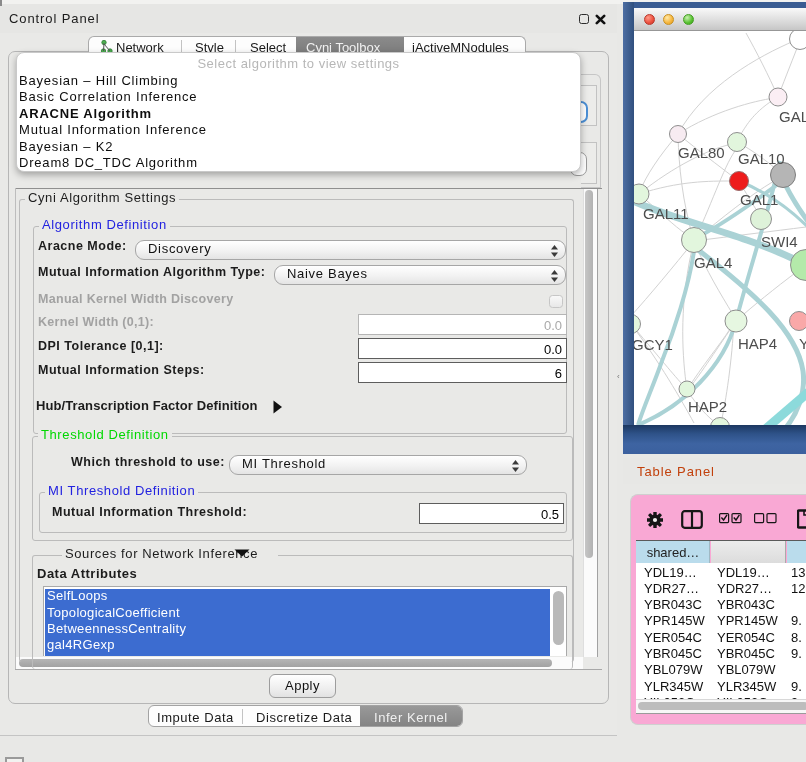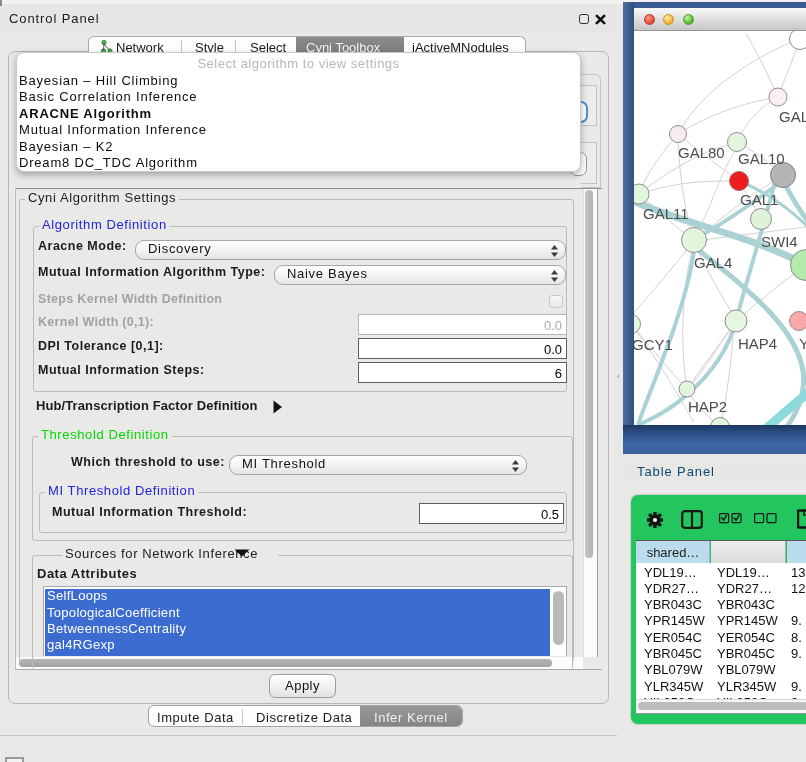--- a/index.html
+++ b/index.html
@@ -102,23 +102,23 @@
   #netbot { position:absolute; left:623px; top:425px; width:183px; height:29px;
             background:linear-gradient(#1c3760 0%, #2e5288 30%, #3e64a2 65%, #3b609e 100%); }
   #net-title { position:absolute; left:11px; top:6px; width:172px; height:23px;
                background:linear-gradient(#f9f9f9,#d6d6d6 70%, #c6c6c6);
                border-bottom:1px solid #979797; }
   .tl { position:absolute; top:6px; width:11px; height:11px; border-radius:50%; }
   #net-canvas { position:absolute; left:11px; top:29px; width:172px; height:394px; background:#fff; }
 
   
   #tp-title { position:absolute; left:623px; top:458px; width:183px; height:26px; background:#e7e7e5; }
-  #tp-title span { position:absolute; left:14px; top:6.5px; font-size:13px; line-height:13px; letter-spacing:0.9px; color:#0c4a6e; }
+  #tp-title span { position:absolute; left:14px; top:6.5px; font-size:13px; line-height:13px; letter-spacing:0.9px; color:#c2410c; }
   #tpanel { position:absolute; left:630px; top:494px; width:176px; height:231px;
-            background:#22c55e; border:1px solid #cfcfcf; border-radius:8px 0 0 8px; border-right:none; }
+            background:#f9a8d4; border:1px solid #cfcfcf; border-radius:8px 0 0 8px; border-right:none; }
   .trow { position:absolute; left:0; width:171px; height:16.3px; }
   .trow span { position:absolute; top:1.5px; font-size:13px; line-height:13px; color:#111; white-space:nowrap; }
 </style>
 </head>
 <body>
 <div id="page">
   <div id="topstrip"></div>
 
   <div id="cp">
     <div id="cpbg"></div>
@@ -163,40 +163,40 @@
         <div class="thumb"></div>
       </div>
     <div id="hsb">
         <div class="thumb"></div>
       </div>
 
     <div class="group" style="left:19px;top:199px;width:555px;height:463px;border-bottom:none;">
       <span class="gtitle" style="left:5px;color:#1d1d1d;">Cyni Algorithm Settings</span>
     </div>
 
-    <div class="group" style="left:33px;top:226px;width:534px;height:166px;">
+    <div class="group" style="left:33px;top:226px;width:534px;height:208px;">
       <span class="gtitle" style="left:5px;color:#2222e0;">Algorithm Definition</span>
     </div>
     <span class="blabel" style="left:38px;top:240px;">Aracne Mode:</span>
     <div class="combo" style="left:135px;top:240px;width:431px;">
         <span class="ct">Discovery</span>
       <svg width="9" height="14" viewBox="0 0 9 14">
           <path d="M4.5 1 L8 5.4 L1 5.4 Z" fill="#3a3a3a"></path>
           <path d="M4.5 13 L1 8.6 L8 8.6 Z" fill="#3a3a3a"></path>
         </svg>
     </div>
     <span class="blabel" style="left:38px;top:266px;">Mutual Information Algorithm Type:</span>
     <div class="combo" style="left:274px;top:265px;width:292px;">
         <span class="ct">Naive Bayes</span>
       <svg width="9" height="14" viewBox="0 0 9 14">
           <path d="M4.5 1 L8 5.4 L1 5.4 Z" fill="#3a3a3a"></path>
           <path d="M4.5 13 L1 8.6 L8 8.6 Z" fill="#3a3a3a"></path>
         </svg>
     </div>
-    <span class="dlabel" style="left:38px;top:293px;">Steps Kernel Width Definition</span>
+    <span class="dlabel" style="left:38px;top:293px;">Manual Kernel Width Discovery</span>
     <div class="checkbox"></div>
     <span class="dlabel" style="left:38px;top:316px;">Kernel Width (0,1):</span>
     <div class="field dis" style="left:358px;top:314px;width:209px;">0.0</div>
     <span class="blabel" style="left:38px;top:340px;">DPI Tolerance [0,1]:</span>
     <div class="field" style="left:358px;top:338px;width:209px;">0.0</div>
     <span class="blabel" style="left:38px;top:363.5px;">Mutual Information Steps:</span>
     <div class="field" style="left:358px;top:362px;width:209px;">6</div>
 
     <span class="blabel" style="left:36px;top:398.5px;font-size:13px;letter-spacing:0.1px;">Hub/Transcription Factor Definition</span>
     <svg class="abs" style="left:272px;top:400px" width="11" height="14" viewBox="0 0 11 14">

